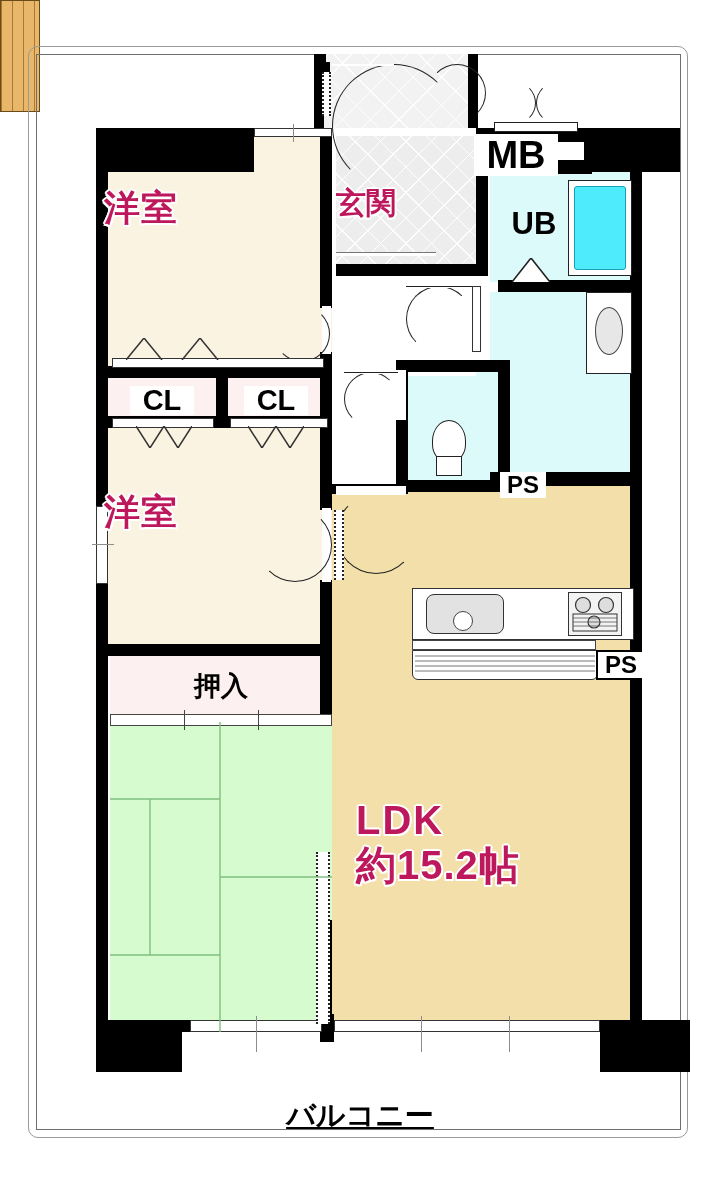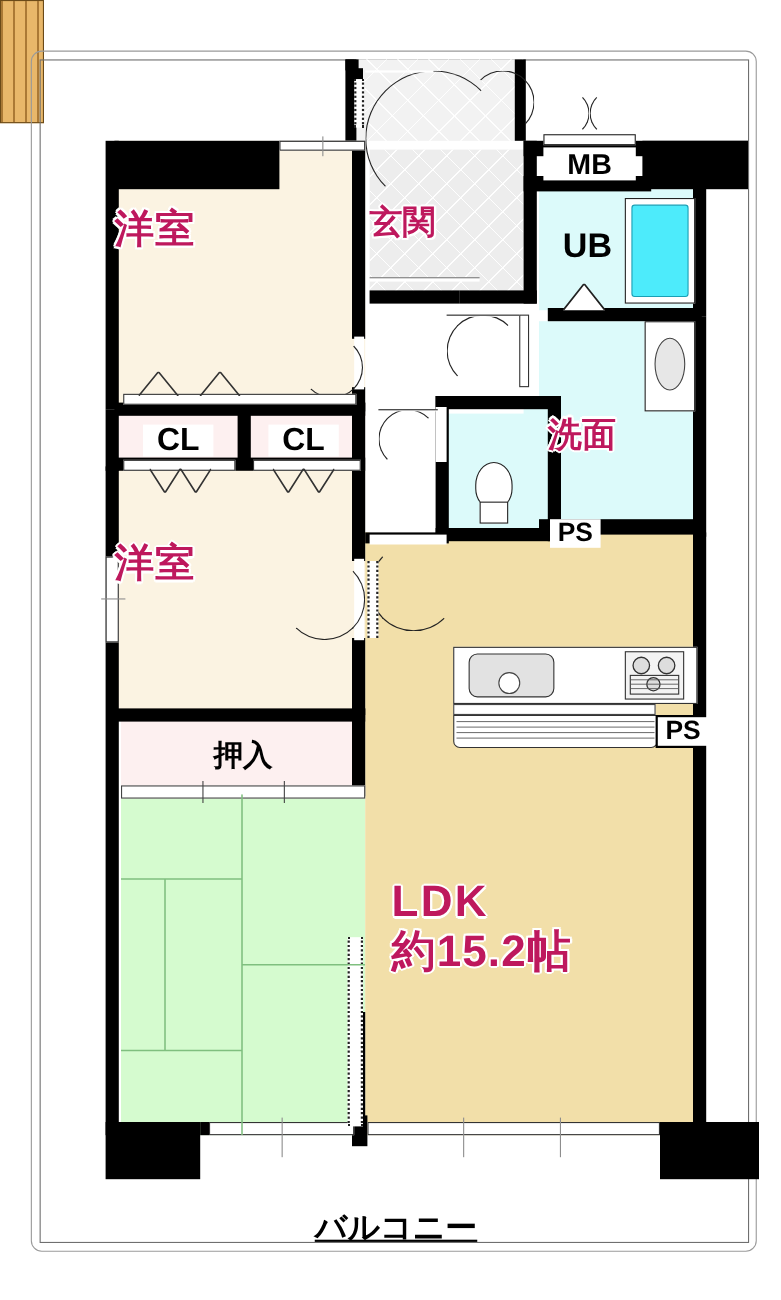--- a/index.html
+++ b/index.html
@@ -333,29 +333,28 @@
   <div class="lbl lbl-room" style="left:332px;top:798px;width:298px;margin-left:24px;">
     <div style="font-size:40px;letter-spacing:2px;">LDK</div>
     <div class="l2" style="font-size:40px;">約15.2帖</div>
   </div>
 
   <div class="lbl lbl-mid" style="left:336px;top:186px;width:104px;">
     <div>玄関</div>
   </div>
 
   <div class="lbl lbl-small" style="left:498px;top:378px;width:130px;font-size:31px;">
-    <div>洗面</div>
   </div>
 
   <div class="lbl-plain" style="left:110px;top:668px;width:222px;"><span>押入</span></div>
 
   <div class="lbl-tag" style="left:130px;top:386px;width:64px;font-size:29px;"><span>CL</span></div>
   <div class="lbl-tag" style="left:244px;top:386px;width:64px;font-size:29px;"><span>CL</span></div>
 
-  <div class="lbl-tag" style="left:494px;top:134px;width:84px;font-size:26px;padding:2px 0;"><span>MB</span></div>
+  <div class="lbl-tag" style="left:474px;top:134px;width:84px;font-size:38px;padding:2px 0;"><span>MB</span></div>
 
   <div class="lbl-tag" style="left:504px;top:208px;width:60px;font-size:31px;background:transparent;"><span>UB</span></div>
 
   <div class="lbl-tag" style="left:500px;top:472px;width:46px;font-size:24px;padding:1px 2px;"><span>PS</span></div>
 
   <div class="lbl-tag" style="left:598px;top:652px;width:46px;font-size:24px;padding:1px 2px;"><span>PS</span></div>
 
 </div>
 
 </body></html>

